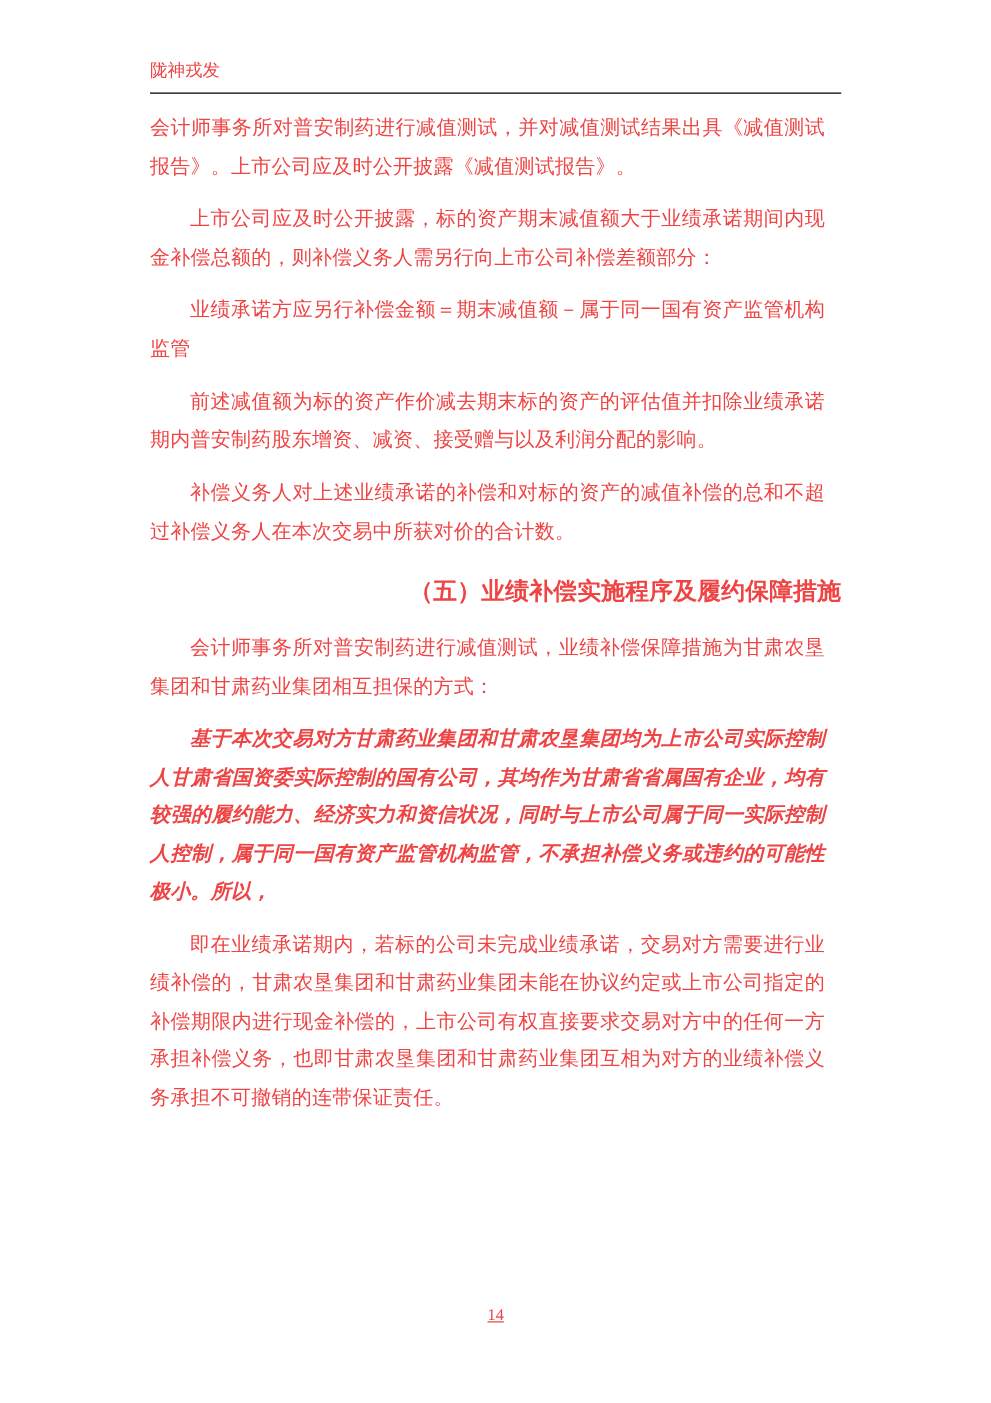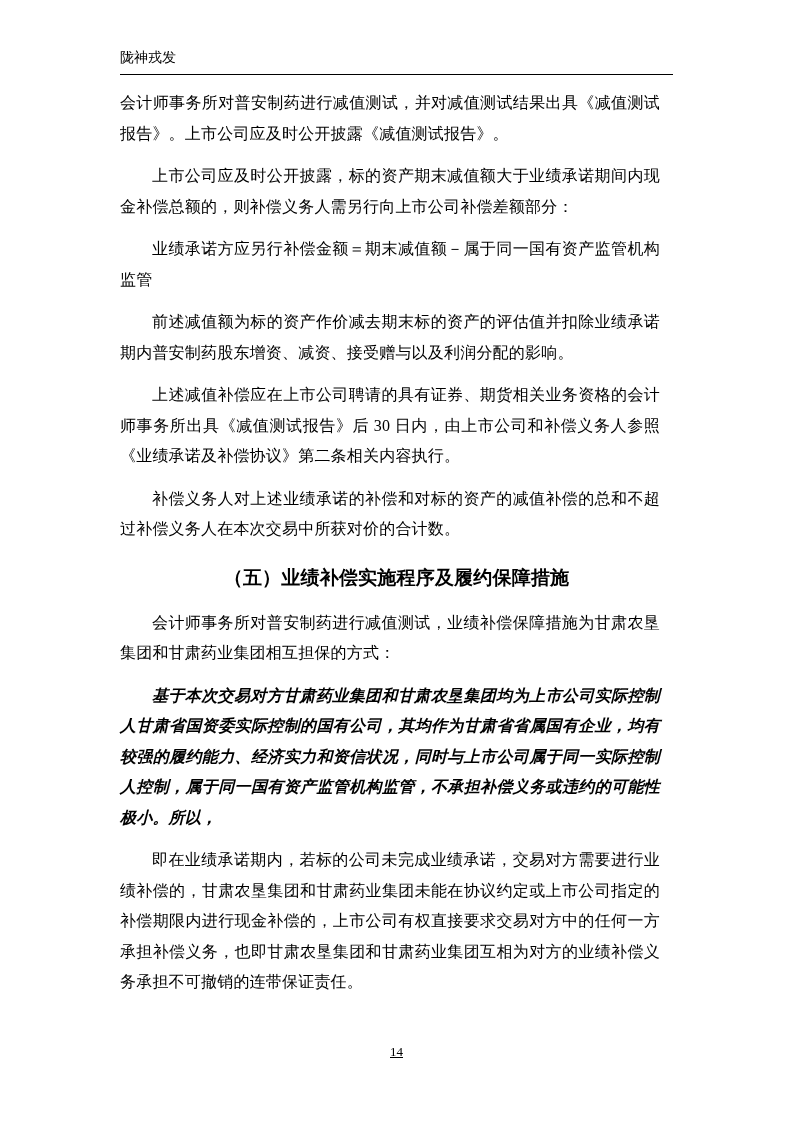--- a/index.html
+++ b/index.html
@@ -7,21 +7,21 @@
     padding: 0;
     background: #ffffff;
   }
   .page {
     position: relative;
     width: 793px;
     height: 1122px;
     background: #ffffff;
     overflow: hidden;
     font-family: "Liberation Serif", "DejaVu Serif", serif;
-    color: #000000;
+    color: #ef4444;
   }
   .page-header {
     position: absolute;
     top: 48px;
     left: 120px;
     right: 120px;
     display: flex;
     justify-content: space-between;
     align-items: baseline;
     font-size: 14px;
@@ -52,21 +52,21 @@
     font-weight: bold;
     font-style: italic;
   }
   .section-heading {
     font-family: Liberation Sans, sans-serif;
     font-size: 19px;
     font-weight: bold;
     line-height: 26px;
     margin: 20px 0 17px 0;
     text-indent: 0;
-    text-align: center;
+    text-align: right;
   }
   .page-footer {
     position: absolute;
     bottom: 62px;
     left: 0;
     right: 0;
     text-align: center;
     font-size: 13px;
     line-height: 16px;
     text-decoration: underline;
@@ -79,21 +79,20 @@
 
   <header class="page-header">
     <span class="hdr-left">陇神戎发</span>
   </header>
 
   <main class="doc-body">
     <p class="para no-indent">会计师事务所对普安制药进行减值测试，并对减值测试结果出具《减值测试报告》。上市公司应及时公开披露《减值测试报告》。</p>
     <p class="para">上市公司应及时公开披露，标的资产期末减值额大于业绩承诺期间内现金补偿总额的，则补偿义务人需另行向上市公司补偿差额部分：</p>
     <p class="para">业绩承诺方应另行补偿金额＝期末减值额－属于同一国有资产监管机构监管</p>
     <p class="para">前述减值额为标的资产作价减去期末标的资产的评估值并扣除业绩承诺期内普安制药股东增资、减资、接受赠与以及利润分配的影响。</p>
-    <p class="para">上述减值补偿应在上市公司聘请的具有证券、期货相关业务资格的会计师事务所出具《减值测试报告》后 30 日内，由上市公司和补偿义务人参照《业绩承诺及补偿协议》第二条相关内容执行。</p>
     <p class="para">补偿义务人对上述业绩承诺的补偿和对标的资产的减值补偿的总和不超过补偿义务人在本次交易中所获对价的合计数。</p>
     <h2 class="section-heading">（五）业绩补偿实施程序及履约保障措施</h2>
     <p class="para">会计师事务所对普安制药进行减值测试，业绩补偿保障措施为甘肃农垦集团和甘肃药业集团相互担保的方式：</p>
     <p class="para emphasis">基于本次交易对方甘肃药业集团和甘肃农垦集团均为上市公司实际控制人甘肃省国资委实际控制的国有公司，其均作为甘肃省省属国有企业，均有较强的履约能力、经济实力和资信状况，同时与上市公司属于同一实际控制人控制，属于同一国有资产监管机构监管，不承担补偿义务或违约的可能性极小。所以，</p>
     <p class="para">即在业绩承诺期内，若标的公司未完成业绩承诺，交易对方需要进行业绩补偿的，甘肃农垦集团和甘肃药业集团未能在协议约定或上市公司指定的补偿期限内进行现金补偿的，上市公司有权直接要求交易对方中的任何一方承担补偿义务，也即甘肃农垦集团和甘肃药业集团互相为对方的业绩补偿义务承担不可撤销的连带保证责任。</p>
   </main>
 
   <footer class="page-footer">
     <span class="page-number">14</span>
   </footer>

